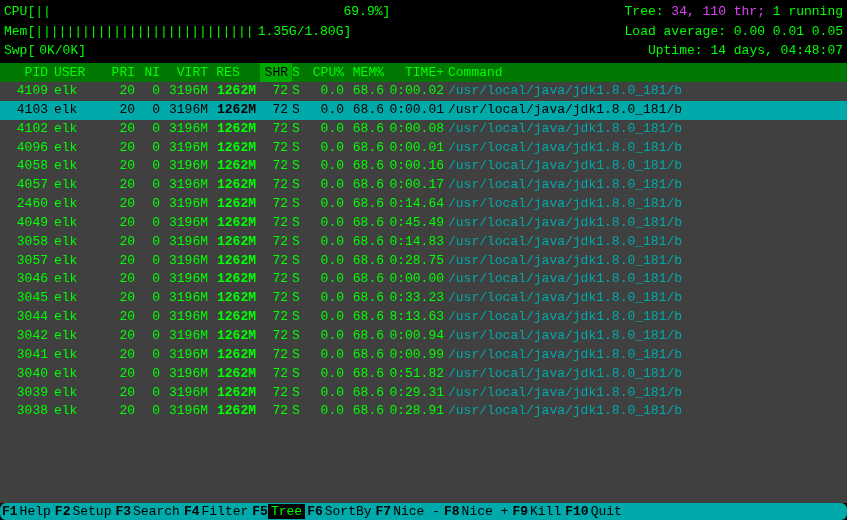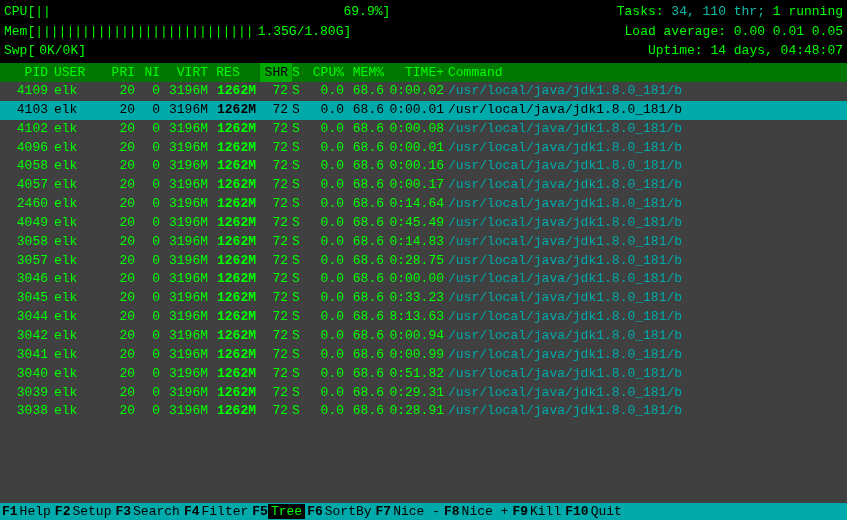--- a/index.html
+++ b/index.html
@@ -29,21 +29,21 @@
       line-height: 1.5;
     }
     .cpu-line {
       display: flex;
       align-items: center;
     }
     .cpu-label { color: #00ff00; }
     .cpu-bars { color: #00ff00; }
     .cpu-pct { color: #00ff00; margin-left: 4px; }
     .tasks-label { color: #00ff00; }
-    .tasks-nums { color: #14b8a6; }
+    .tasks-nums { color: #d946ef; }
     .tasks-running { color: #00ff00; }
 
     .mem-line { display: flex; align-items: center; }
     .mem-label { color: #00ff00; }
     .mem-bars { color: #00ff00; }
     .mem-val { color: #00ff00; margin-left: 4px; }
     .load-label { color: #00ff00; }
     .load-vals { color: #00ff00; }
 
     .swp-line { display: flex; align-items: center; }
@@ -108,20 +108,21 @@
     .hdr-row .col-time { width: 60px; text-align: right; padding-right: 4px; }
     .hdr-row .col-cmd { flex: 1; }
 
     
     #footer {
       background: #00aaaa;
       color: #000;
       display: flex;
       padding: 1px 2px;
       flex-wrap: nowrap;
+      border-radius: 6px;
     }
     .footer-item {
       display: flex;
       align-items: center;
       margin-right: 2px;
     }
     .footer-key {
       color: #000;
       font-weight: bold;
     }
@@ -142,21 +143,21 @@
 
   <div id="header">
     <div class="header-row">
       <div class="cpu-line">
         <span class="cpu-label">CPU[</span>
           <span class="cpu-bars">||</span>
           <span style="color:#007700;">&nbsp;&nbsp;&nbsp;&nbsp;&nbsp;&nbsp;&nbsp;&nbsp;&nbsp;&nbsp;&nbsp;&nbsp;&nbsp;&nbsp;&nbsp;&nbsp;&nbsp;&nbsp;&nbsp;&nbsp;&nbsp;&nbsp;&nbsp;&nbsp;&nbsp;&nbsp;&nbsp;&nbsp;&nbsp;&nbsp;&nbsp;&nbsp;&nbsp;&nbsp;&nbsp;&nbsp;&nbsp;</span>
           <span class="cpu-pct">69.9%]</span>
       </div>
       <div class="right-info">
-        <span class="tasks-label">Tasks: </span><span class="tasks-nums">34, 110 thr;</span><span class="tasks-running"> 1 running</span>
+        <span class="tasks-label">Tree: </span><span class="tasks-nums">34, 110 thr;</span><span class="tasks-running"> 1 running</span>
       </div>
     </div>
     <div class="header-row">
       <div class="mem-line">
         <span class="mem-label">Mem[</span>
           <span class="mem-bars" style="color:#00ff00;">||||||||||||||||||||||||||||</span>
           <span class="mem-val">1.35G/1.80G]</span>
       </div>
       <div class="right-info">
         <span class="load-label">Load average: </span><span class="load-vals">0.00 0.01 0.05</span>

